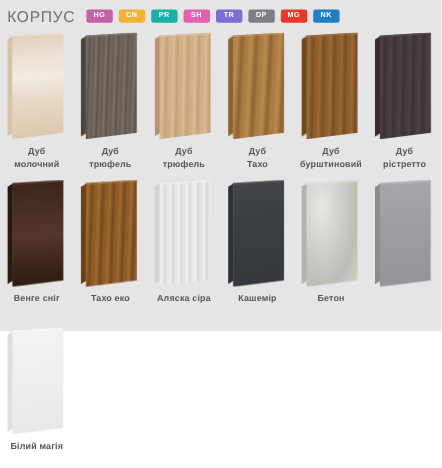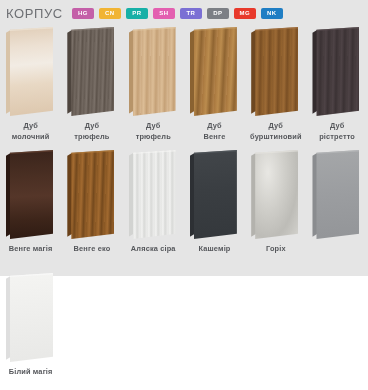--- a/index.html
+++ b/index.html
@@ -144,21 +144,21 @@
         <div class="label"><span>Дуб</span><span class="l2">трюфель</span></div>
       </div>
       <div class="cell">
         <div class="panel-wrap">
           <div class="panel">
             <div class="side" style="background: rgb(138, 98, 49);"></div>
             <div class="face" style="background: repeating-linear-gradient(93deg, rgb(169, 120, 63) 0px, rgb(187, 140, 78) 4px, rgb(143, 100, 49) 8px, rgb(178, 130, 74) 12px), linear-gradient(rgb(173, 124, 67), rgb(156, 110, 57));"></div>
             <div class="edge-top" style="background: rgb(196, 155, 96);"></div>
           </div>
         </div>
-        <div class="label"><span>Дуб</span><span class="l2">Венге</span></div>
+        <div class="label"><span>Дуб</span><span class="l2">Тахо</span></div>
       </div>
       <div class="cell">
         <div class="panel-wrap">
           <div class="panel">
             <div class="side" style="background: rgb(109, 71, 33);"></div>
             <div class="face" style="background: repeating-linear-gradient(91deg, rgb(138, 92, 44) 0px, rgb(156, 106, 53) 3px, rgb(122, 79, 36) 6px, rgb(147, 99, 47) 9px), linear-gradient(rgb(143, 97, 48), rgb(123, 80, 39));"></div>
             <div class="edge-top" style="background: rgb(168, 117, 68);"></div>
           </div>
         </div>
         <div class="label"><span>Дуб</span><span class="l2">бурштиновий</span></div>
@@ -174,31 +174,31 @@
         <div class="label"><span>Дуб</span><span class="l2">рістретто</span></div>
       </div>
       <div class="cell">
         <div class="panel-wrap">
           <div class="panel">
             <div class="side" style="background: rgb(42, 24, 18);"></div>
             <div class="face" style="background: linear-gradient(178deg, rgb(58, 36, 27) 0%, rgb(74, 47, 35) 30%, rgb(85, 54, 41) 52%, rgb(61, 37, 26) 78%, rgb(46, 27, 19) 100%);"></div>
             <div class="edge-top" style="background: rgb(107, 68, 51);"></div>
           </div>
         </div>
-        <div class="label"><span>Венге магія</span></div>
+        <div class="label"><span>Венге сніг</span></div>
       </div>
       <div class="cell">
         <div class="panel-wrap">
           <div class="panel">
             <div class="side" style="background: rgb(106, 65, 25);"></div>
             <div class="face" style="background: repeating-linear-gradient(92deg, rgb(138, 88, 36) 0px, rgb(162, 106, 48) 3px, rgb(116, 73, 29) 6px, rgb(150, 97, 42) 9px), linear-gradient(rgb(160, 106, 48) 0%, rgb(125, 79, 32) 55%, rgb(147, 96, 42) 100%);"></div>
             <div class="edge-top" style="background: rgb(176, 123, 60);"></div>
           </div>
         </div>
-        <div class="label"><span>Венге еко</span></div>
+        <div class="label"><span>Тахо еко</span></div>
       </div>
       <div class="cell">
         <div class="panel-wrap">
           <div class="panel">
             <div class="side" style="background: rgb(210, 211, 209);"></div>
             <div class="face" style="background: repeating-linear-gradient(90deg, rgb(228, 229, 227) 0px, rgb(242, 242, 241) 2px, rgb(216, 217, 215) 4px, rgb(236, 236, 235) 7px), linear-gradient(rgb(238, 238, 236), rgb(226, 227, 225));"></div>
             <div class="edge-top" style="background: rgb(246, 246, 245);"></div>
           </div>
         </div>
         <div class="label"><span>Аляска сіра</span></div>
@@ -214,21 +214,21 @@
         <div class="label"><span>Кашемір</span></div>
       </div>
       <div class="cell">
         <div class="panel-wrap">
           <div class="panel">
             <div class="side" style="background: rgb(179, 178, 173);"></div>
             <div class="face" style="background: radial-gradient(at 30% 25%, rgb(232, 231, 227) 0%, rgb(207, 206, 201) 40%, rgb(189, 188, 183) 70%, rgb(212, 211, 206) 100%), linear-gradient(rgb(213, 212, 207), rgb(196, 195, 190));"></div>
             <div class="edge-top" style="background: rgb(230, 229, 225);"></div>
           </div>
         </div>
-        <div class="label"><span>Горіх</span></div>
+        <div class="label"><span>Бетон</span></div>
       </div>
       <div class="cell">
         <div class="panel-wrap">
           <div class="panel">
             <div class="side" style="background: rgb(138, 140, 143);"></div>
             <div class="face" style="background: linear-gradient(175deg, rgb(165, 167, 169) 0%, rgb(155, 157, 160) 50%, rgb(147, 149, 152) 100%);"></div>
             <div class="edge-top" style="background: rgb(184, 186, 188);"></div>
           </div>
         </div>
       </div>

